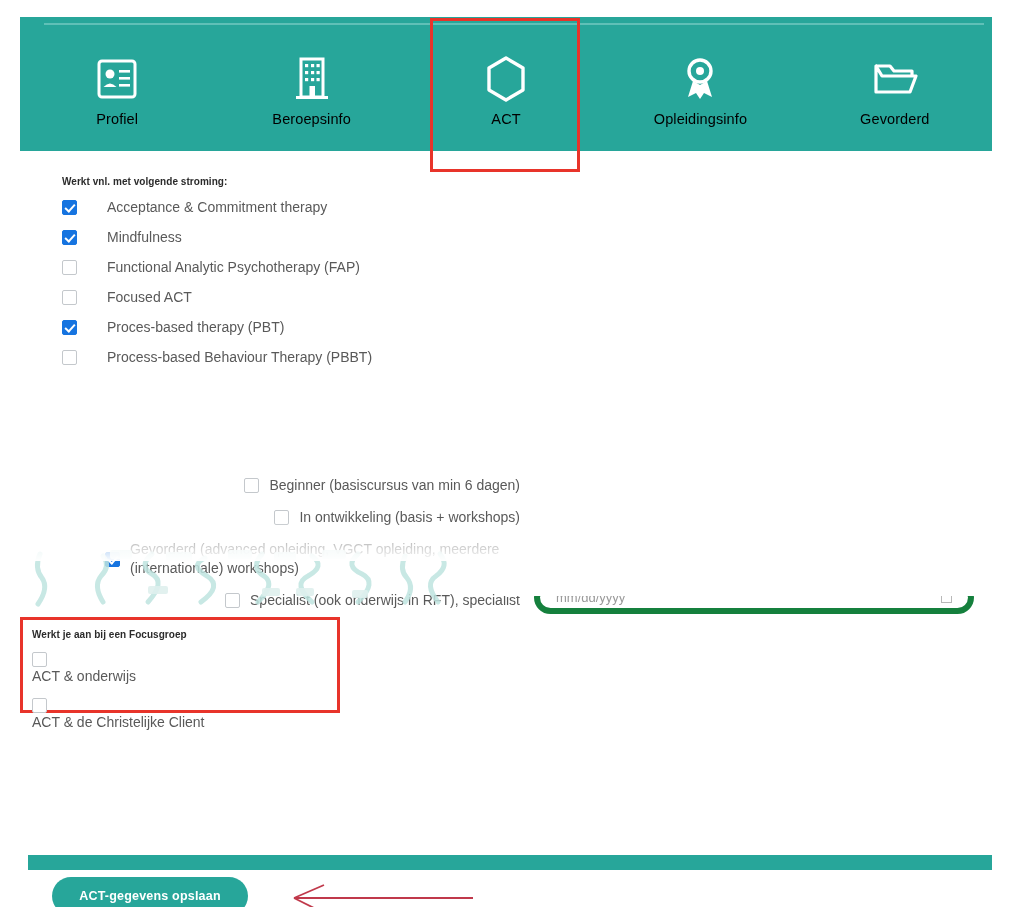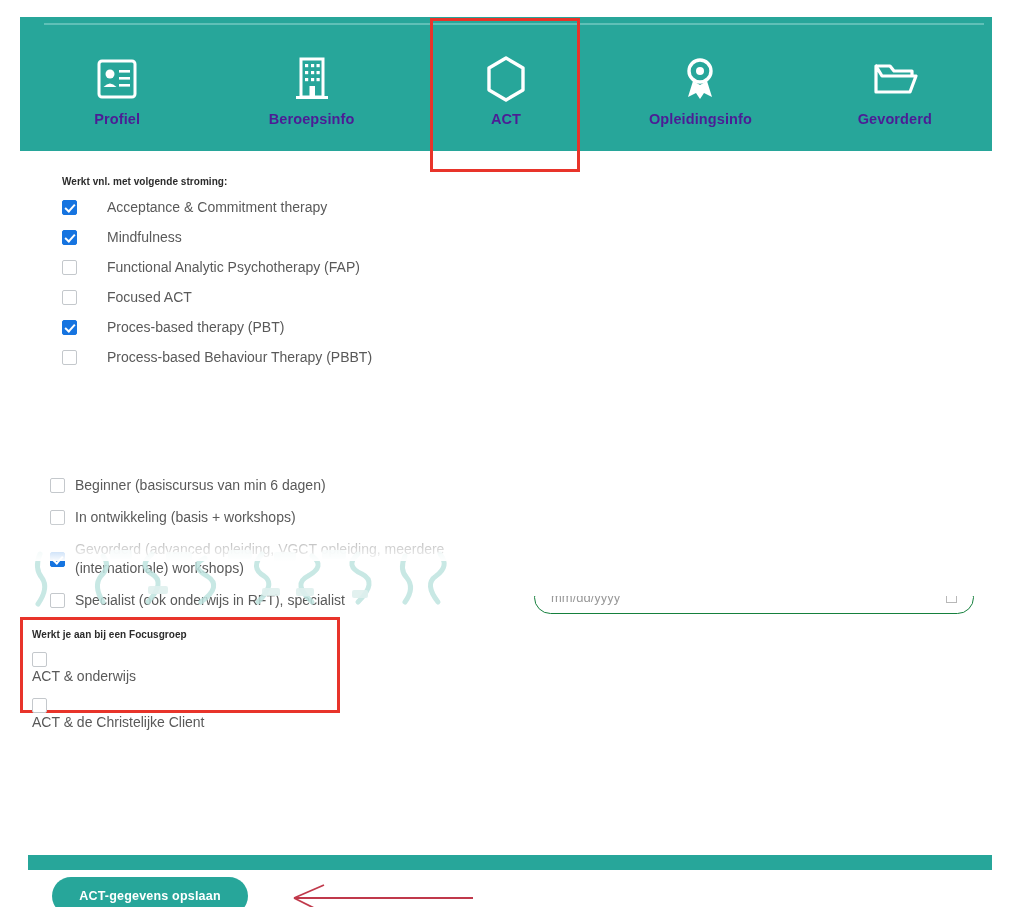--- a/index.html
+++ b/index.html
@@ -47,23 +47,23 @@
     cursor: pointer;
   }
   .nav-icon {
     height: 56px;
     display: flex;
     align-items: center;
     justify-content: center;
   }
   .nav-label {
     margin-top: 4px;
-    color: #4c1d95;
+    color: #000000;
     font-size: 14.5px;
-    font-weight: bold;
+    font-weight: normal;
     letter-spacing: 0.1px;
     white-space: nowrap;
   }
 
   
   #nav-right-clip {
     position: absolute;
     left: 992px;
     top: 0px;
     width: 32px;
@@ -174,30 +174,30 @@
     pointer-events: none;
   }
 
   
   #ervaring-block {
     position: absolute;
     left: 50px;
     top: 312px;
     width: 470px;
   }
-  #ervaring-block .cb-row { margin-top: 13px; }
+  #ervaring-block .cb-row { margin-top: 13px; justify-content: flex-end; }
 
   
   #date-field {
     position: absolute;
     left: 534px;
     top: 430px;
     width: 440px;
     height: 33px;
-    border: 1px solid #15803d;
+    border: 6px solid #15803d;
     border-radius: 18px;
     background: #ffffff;
     box-sizing: border-box;
     display: flex;
     align-items: center;
     padding: 0 16px;
     z-index: 5;
   }
   #date-placeholder {
     font-size: 13px;

